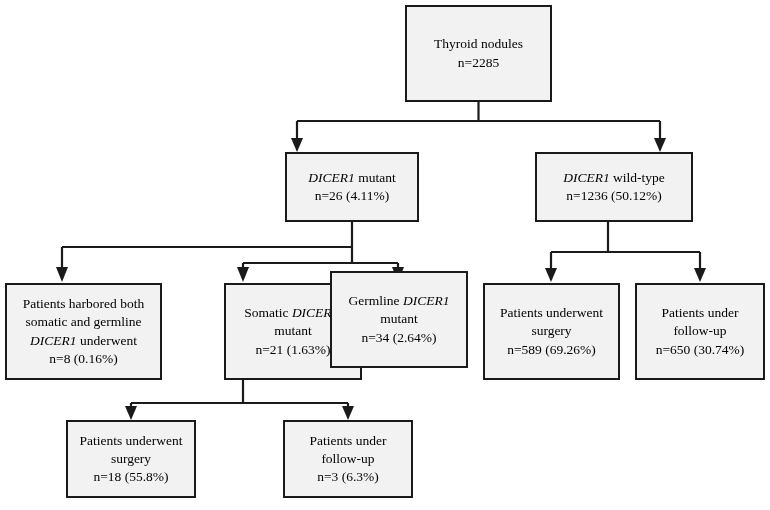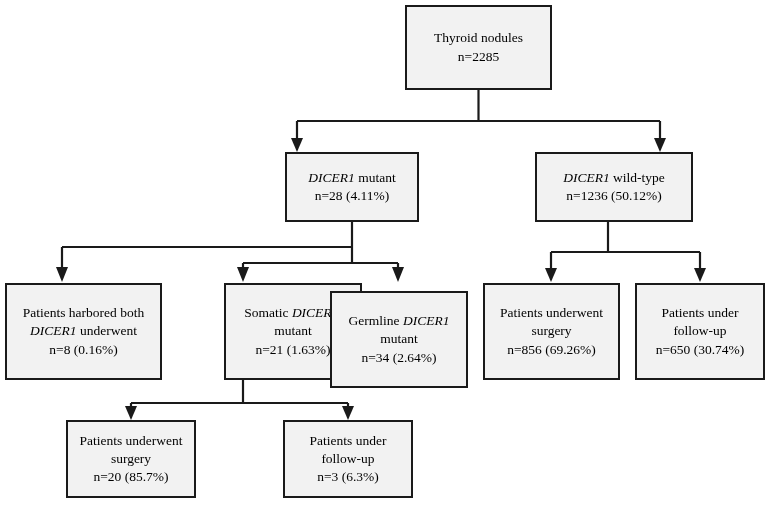--- a/index.html
+++ b/index.html
@@ -75,79 +75,80 @@
     <path d="M551,252 L700,252 M551,252 L551,270 M700,252 L700,270"></path>
     <polygon points="551,282 545,268 557,268"></polygon>
     <polygon points="700,282 694,268 706,268"></polygon>
 
     <path d="M243,380 L243,403"></path>
     <path d="M131,403 L348,403 M131,403 L131,408 M348,403 L348,408"></path>
     <polygon points="131,420 125,406 137,406"></polygon>
     <polygon points="348,420 342,406 354,406"></polygon>
   </svg>
 
-  <div class="node" style="left:405px; top:5px; width:147px; height:85px;">
+  <div class="node" style="left:405px; top:5px; width:147px; height:97px;">
     <span class="ln">Thyroid nodules</span>
     <span class="ln">n=2285</span>
   </div>
 
   <div class="node" style="left:285px; top:152px; width:134px; height:70px;">
     <span class="ln">
       <span class="ital">DICER1</span><span> mutant</span>
     </span>
-    <span class="ln">n=28 (4.11%)</span>
+    <span class="ln">n=26 (4.11%)</span>
   </div>
 
   <div class="node" style="left:535px; top:152px; width:158px; height:70px;">
     <span class="ln">
       <span class="ital">DICER1</span><span> wild-type</span>
     </span>
     <span class="ln">n=1236 (50.12%)</span>
   </div>
 
   <div class="node" style="left:5px; top:283px; width:157px; height:97px;align-items:center;">
     <span class="ln">Patients harbored both</span>
+    <span class="ln">somatic and germline</span>
     <span class="ln">
       <span class="ital">DICER1</span><span> underwent</span>
     </span>
     <span class="ln">n=8  (0.16%)</span>
   </div>
 
   <div class="node" style="left:177px; top:283px; width:138px; height:97px;margin-left:47px;">
     <span class="ln">
       <span>Somatic </span><span class="ital">DICER 1</span>
     </span>
     <span class="ln">mutant</span>
     <span class="ln">n=21 (1.63%)</span>
   </div>
 
-  <div class="node" style="left:330px; top:291px; width:138px; height:97px;">
+  <div class="node" style="left:330px; top:271px; width:138px; height:97px;">
     <span class="ln">
       <span>Germline </span><span class="ital">DICER1</span>
     </span>
     <span class="ln">mutant</span>
     <span class="ln">n=34 (2.64%)</span>
   </div>
 
   <div class="node" style="left:483px; top:283px; width:137px; height:97px;">
     <span class="ln">Patients underwent</span>
     <span class="ln">surgery</span>
-    <span class="ln">n=856 (69.26%)</span>
+    <span class="ln">n=589 (69.26%)</span>
   </div>
 
   <div class="node" style="left:635px; top:283px; width:130px; height:97px;">
     <span class="ln">Patients under</span>
     <span class="ln">follow-up</span>
     <span class="ln">n=650 (30.74%)</span>
   </div>
 
   <div class="node" style="left:66px; top:420px; width:130px; height:78px;">
     <span class="ln">Patients underwent</span>
     <span class="ln">surgery</span>
-    <span class="ln">n=20 (85.7%)</span>
+    <span class="ln">n=18 (55.8%)</span>
   </div>
 
   <div class="node" style="left:283px; top:420px; width:130px; height:78px;">
     <span class="ln">Patients under</span>
     <span class="ln">follow-up</span>
     <span class="ln">n=3 (6.3%)</span>
   </div>
 
 </div>
 

